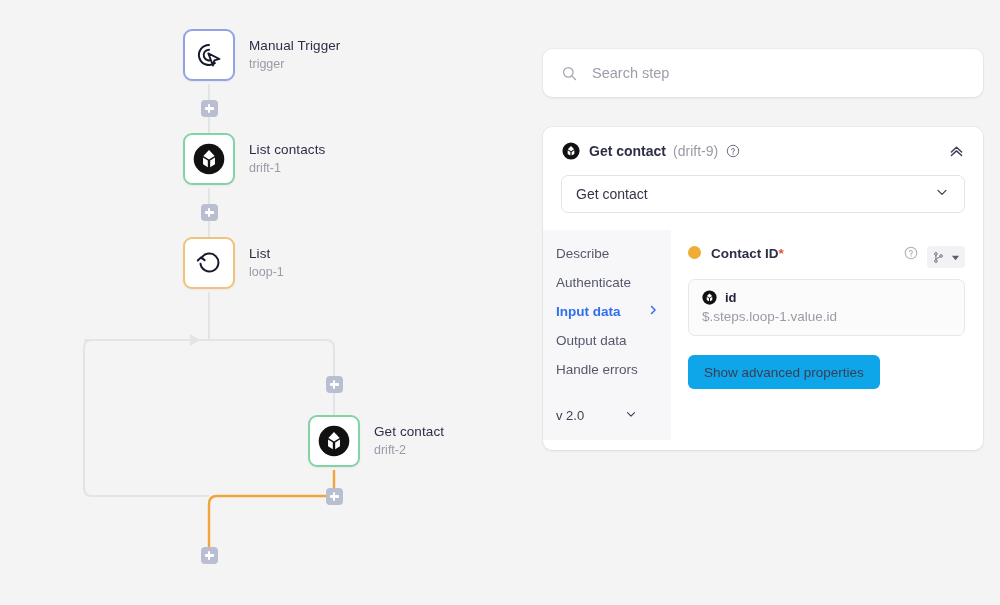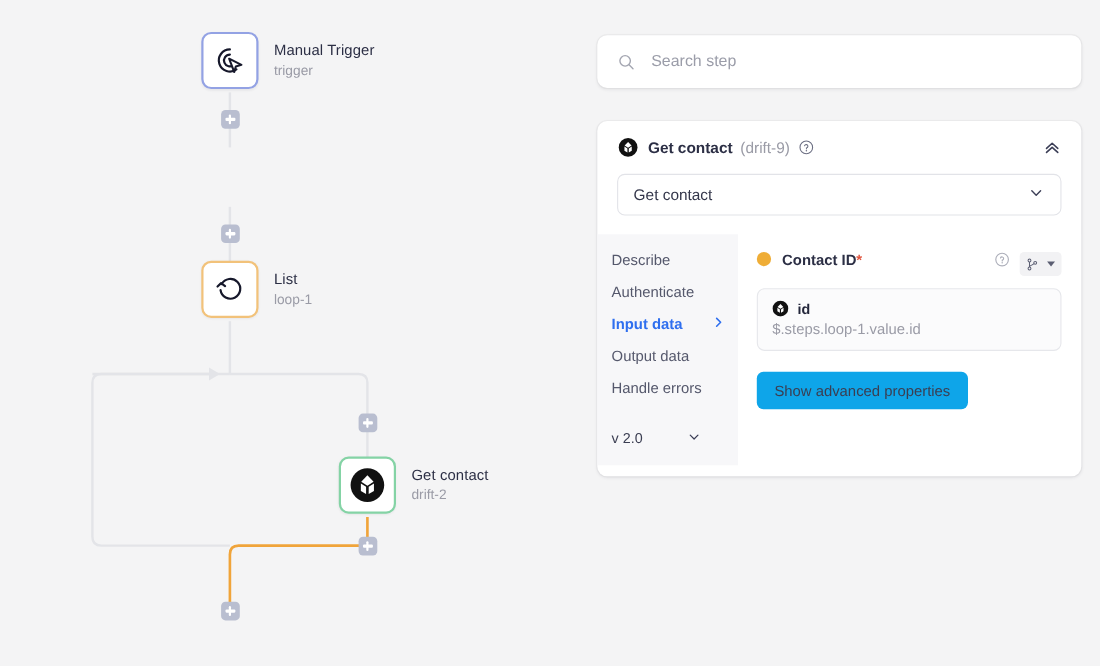--- a/index.html
+++ b/index.html
@@ -38,21 +38,21 @@
     position: absolute; width: 17px; height: 17px; border-radius: 4px;
     background: #b9bed0; display: flex; align-items: center; justify-content: center;
   }
   .plus::before, .plus::after {
     content: ""; position: absolute; background: #ffffff; border-radius: 1px;
   }
   .plus::before { width: 9px; height: 2.6px; }
   .plus::after  { width: 2.6px; height: 9px; }
 
   
-  #panel { position: absolute; left: 543px; top: 0; width: 457px; height: 551px; }
+  #panel { position: absolute; left: 543px; top: 17px; width: 457px; height: 551px; }
 
   .searchbar {
     position: absolute; left: 0; top: 32px; width: 440px; height: 48px;
     background: #ffffff; border-radius: 9px;
     box-shadow: 0 1px 3px rgba(25,28,45,.07), 0 0 0 1px rgba(25,28,45,.03);
     display: flex; align-items: center; padding: 0 18px;
   }
   .search-input-text {
     margin-left: 12px; font-size: 14.5px; color: #9b9da9;
     background: transparent; border: 0; outline: none; width: 360px;
@@ -156,20 +156,34 @@
           <path d="M12 7.4a4.6 4.6 0 1 0 3.1 8" fill="none" stroke="#16182b" stroke-width="1.7" stroke-linecap="round"></path>
           <path d="M11.4 10.6 L21 15.4 L16.6 16.6 L15.4 21 Z" fill="#ffffff" stroke="#16182b" stroke-width="1.6" stroke-linejoin="round"></path>
         </svg>
       </div>
       <div class="node-labels">
         <div class="node-title">Manual Trigger</div>
         <div class="node-sub">trigger</div>
       </div>
     </div>
 
+    <div class="node" style="left:183px; top:133px;">
+      <div class="node-box green">
+        <svg width="34" height="34" viewBox="0 0 40 40">
+          <circle cx="20" cy="20" r="18" fill="#111111"></circle>
+          <path d="M20 9.5 L26.6 16.4 L20 20.6 L13.4 16.4 Z" fill="#ffffff"></path>
+          <path d="M13.0 18.2 L18.6 21.8 L18.6 29.6 L13.0 26.3 Z" fill="#ffffff"></path>
+          <path d="M27.0 18.2 L21.4 21.8 L21.4 29.6 L27.0 26.3 Z" fill="#ffffff"></path>
+        </svg>
+      </div>
+      <div class="node-labels">
+        <div class="node-title">List contacts</div>
+        <div class="node-sub">drift-1</div>
+      </div>
+    </div>
 
     <div class="node" style="left:183px; top:237px;">
       <div class="node-box amber">
         <svg width="30" height="30" viewBox="0 0 24 24">
           <path d="M6.0 8.2 A7.2 7.2 0 1 1 5.2 12.6" fill="none" stroke="#16182b" stroke-width="1.6" stroke-linecap="round"></path>
           <path d="M3.0 10.0 L5.6 7.5 L8.5 9.7" fill="none" stroke="#16182b" stroke-width="1.6" stroke-linecap="round" stroke-linejoin="round"></path>
         </svg>
       </div>
       <div class="node-labels">
         <div class="node-title">List</div>

